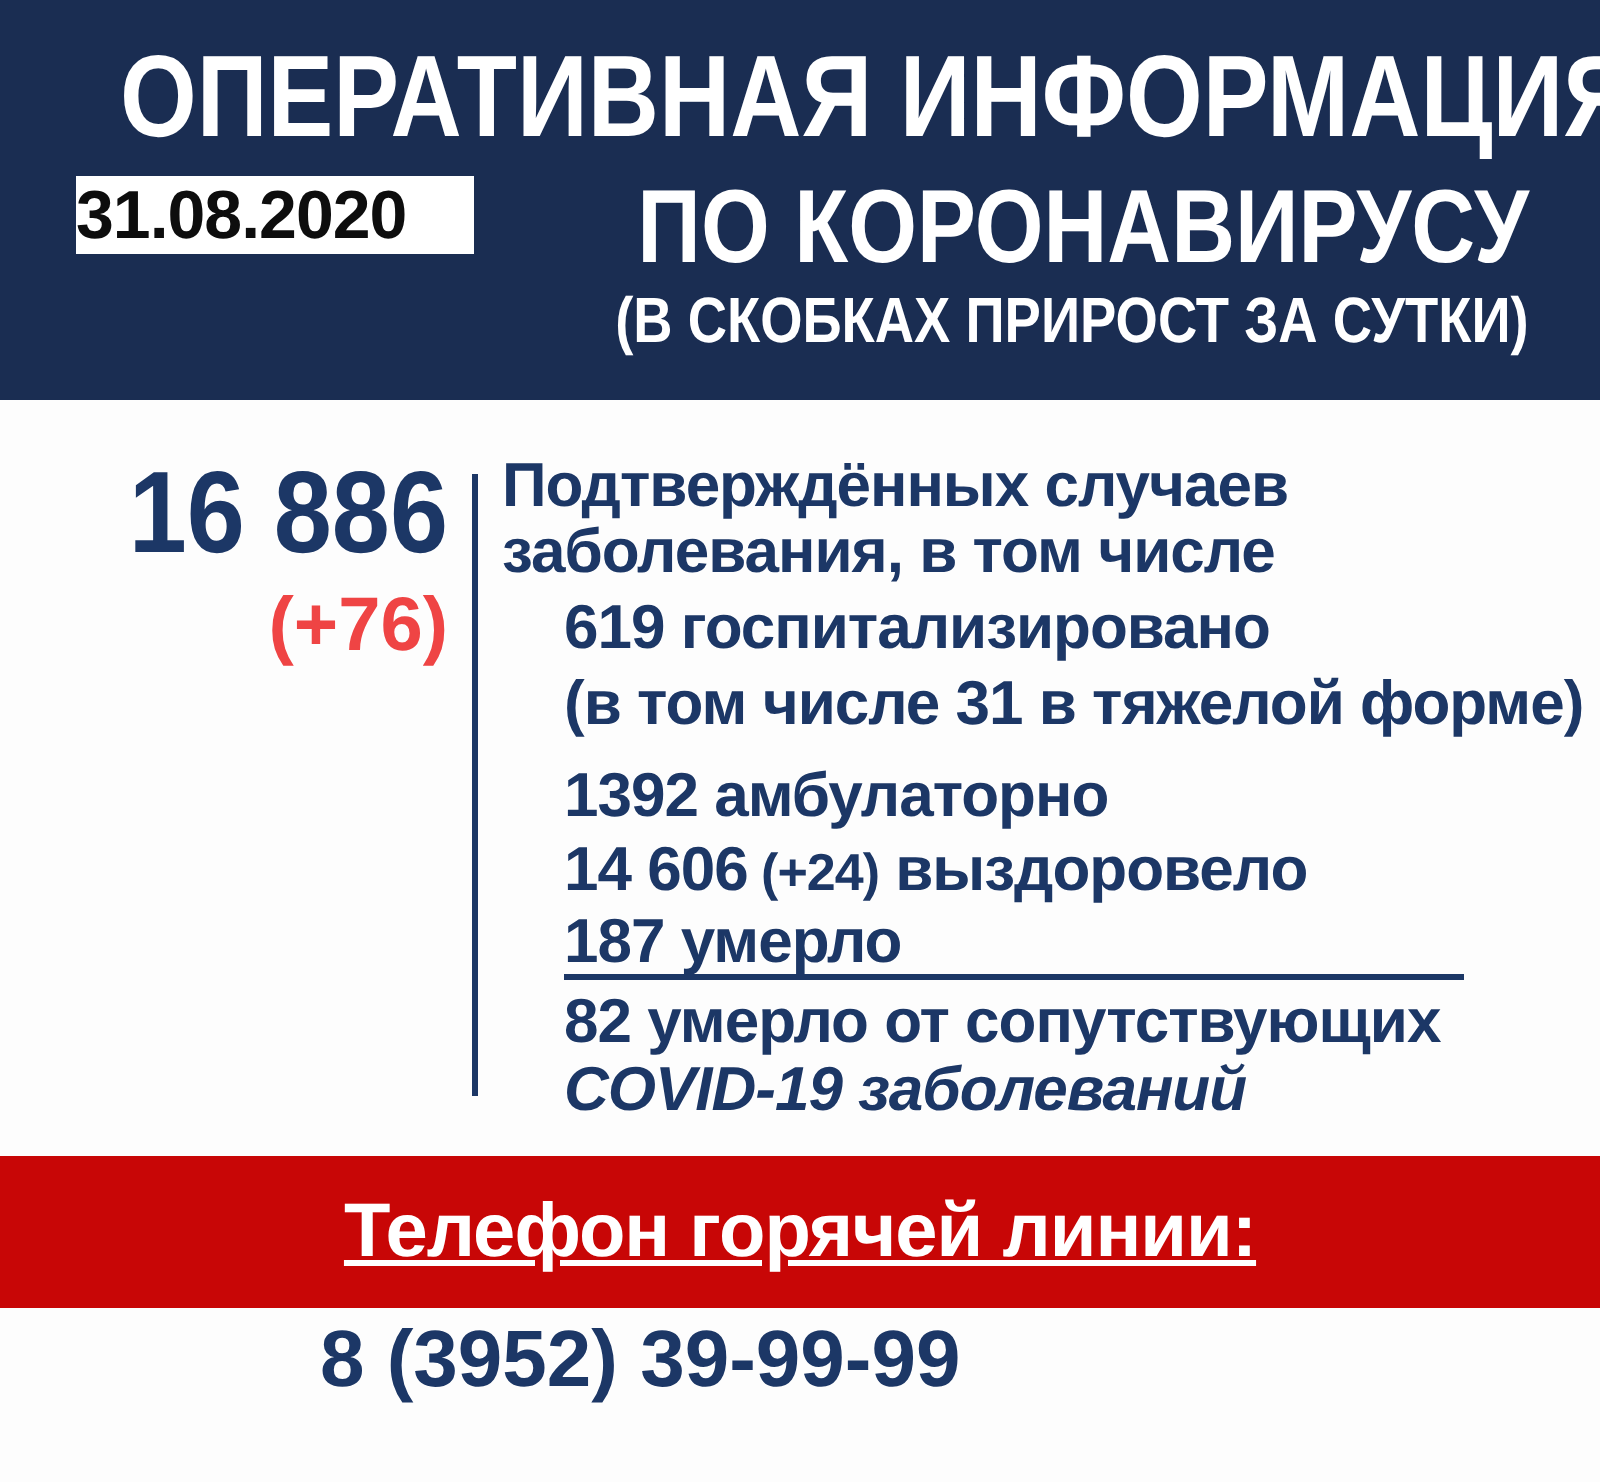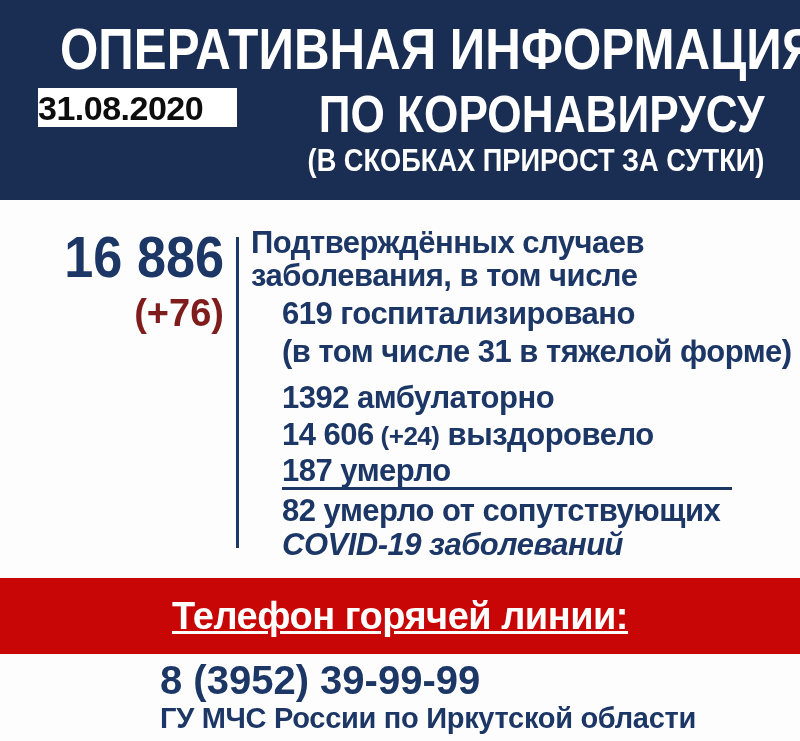--- a/index.html
+++ b/index.html
@@ -53,21 +53,21 @@
   .total-wrap{
     position:absolute;left:0;top:28px;width:185px;text-align:right;
   }
   .total-number{
     font-weight:700;font-size:58px;line-height:1;color:#1c3766;
     white-space:nowrap;
     transform:scaleX(0.9);transform-origin:right center;
   }
   .total-delta{
     margin-top:8px;
-    font-weight:700;font-size:38px;line-height:1;color:#7f1d1d;
+    font-weight:700;font-size:38px;line-height:1;color:#ef4444;
     white-space:nowrap;
   }
   .v-divider{
     position:absolute;left:197px;top:37px;width:3px;height:311px;
     background:#1c3766;
   }
   .stat-line{
     position:absolute;left:212px;
     font-weight:700;font-size:31px;line-height:1.05;color:#1c3766;
     letter-spacing:-0.5px;white-space:nowrap;
@@ -144,16 +144,15 @@
     <div class="stat-line indent" style="top:295px;">82 умерло от сопутствующих</div>
     <div class="stat-line indent" style="top:329px;font-style:italic;">COVID-19 заболеваний</div>
   </div>
 
   <div class="hotline">
     <div class="hotline-label">Телефон горячей линии:</div>
   </div>
 
   <div class="footer">
     <div class="phone">8 (3952) 39-99-99</div>
-    <div class="org">ГУ МЧС России по Иркутской области</div>
   </div>
 
 </div>
 
 </body></html>

